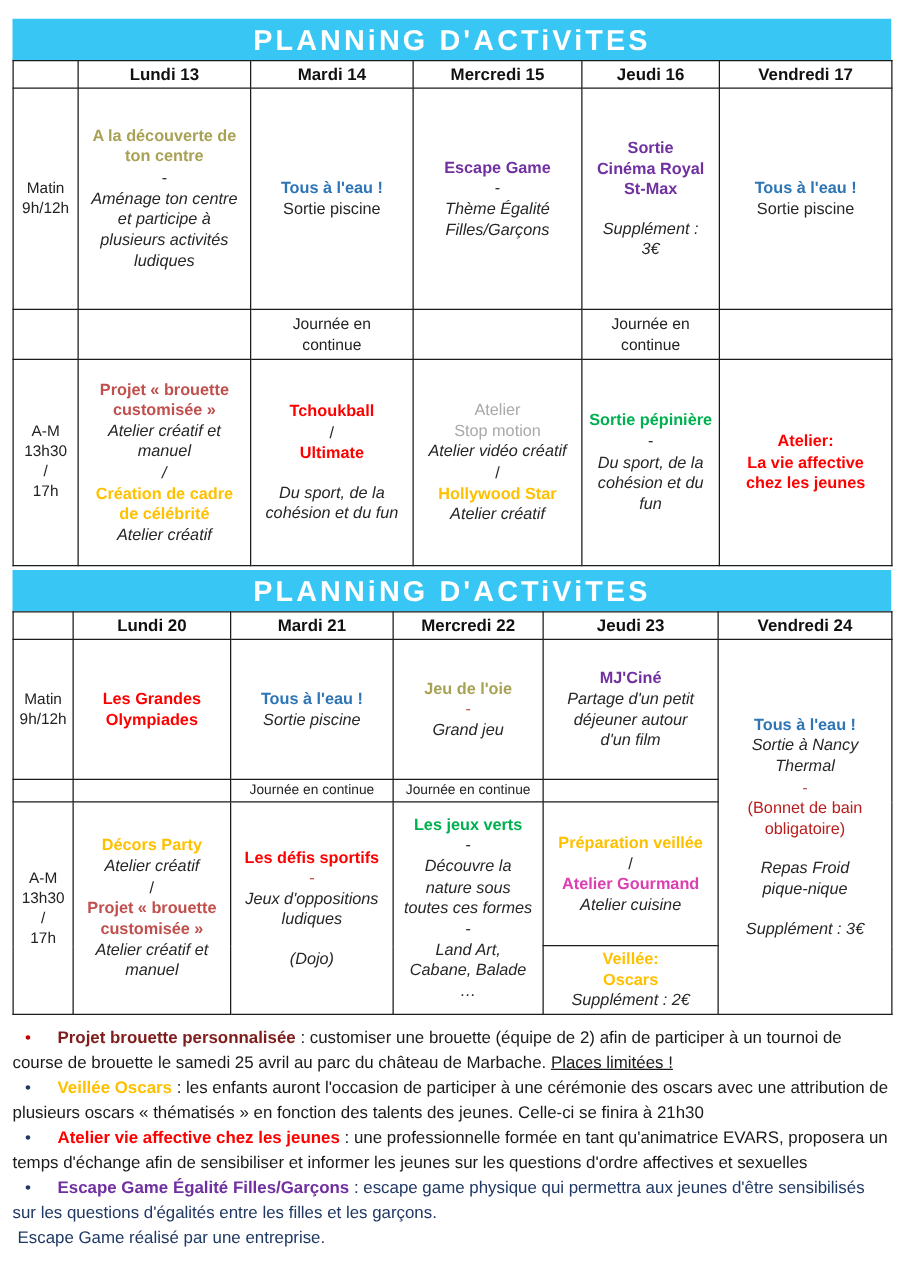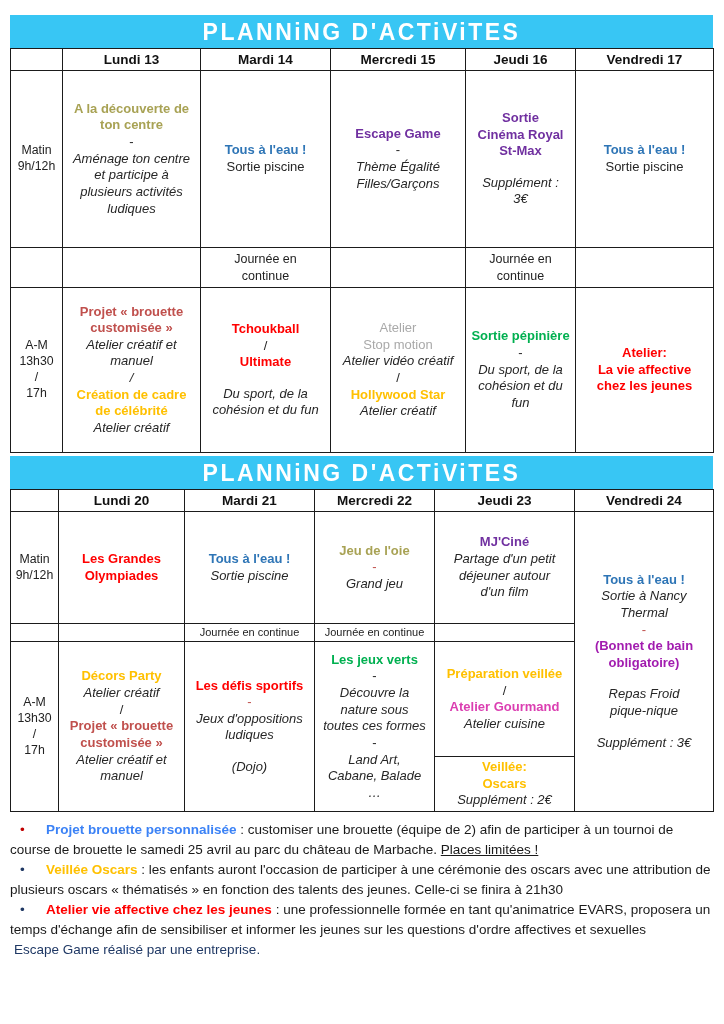--- a/index.html
+++ b/index.html
@@ -25,40 +25,40 @@
   tr.r-m1 td{height:177px;}
   tr.r-j1 td{height:40px;}
   tr.r-a1 td{height:165px;}
   tr.r-m2 td{height:112px;}
   tr.r-j2 td{height:17px;}
   tr.r-a2a td{height:115px;}
   tr.r-a2b td{height:52px;}
   .chunk{white-space:pre-line;font-size:13px;line-height:1.28;}
   .c-olive{color:#A8A254;font-weight:700;}
   .c-blue{color:#2E75B6;font-weight:700;}
-  .c-lightblue{color:#a21caf;font-weight:700;}
+  .c-lightblue{color:#b91c1c;font-weight:400;}
   .c-purple{color:#7030A0;font-weight:700;}
   .c-red{color:#FF0000;font-weight:700;text-align:center;}
   .c-brickred{color:#C0504D;font-weight:700;}
   .c-gold{color:#FFC000;font-weight:700;}
   .c-green{color:#00B050;font-weight:700;}
   .c-gray{color:#A9A9A9;}
   .c-magenta{color:#DB3EB1;font-weight:700;}
   .c-desc{font-style:italic;color:#262626;}
   .c-plain{color:#262626;}
   .c-dashred{color:#C0504D;}
   .c-under{font-style:italic;color:#262626;}
   .c-gap{height:15px;}
   .footnotes{margin-top:8px;width:701px;font-size:13.5px;line-height:1.48;color:#1a1a1a;}
   .fn{margin:0;}
   .bullet{display:inline-block;width:36px;padding-left:10px;box-sizing:border-box;}
   .b-red{color:#C00000;}
   .b-navy{color:#1F3864;}
   .b-none{width:4px;padding:0;}
-  .f-brickred{color:#3b82f6;font-weight:700;}
+  .f-brickred{color:#7f1d1d;font-weight:700;}
   .f-gold{color:#FFC000;font-weight:700;}
   .f-red{color:#FF0000;font-weight:700;}
   .f-purple{color:#7030A0;font-weight:700;}
   .f-body{color:#1a1a1a;}
   .f-navy{color:#1F3864;}
   .f-under{text-decoration:underline;color:#1a1a1a;}
 </style>
 </head>
 <body>
 
@@ -287,17 +287,18 @@
               <div class="chunk c-under">Supplément : 2€</div>
             </td>
         </tr>
       </tbody>
     </table>
 
     <div class="footnotes">
       <div class="fn"><span class="bullet b-red">•</span><span class="f-brickred">Projet brouette personnalisée</span><span class="f-body"> : customiser une brouette (équipe de 2) afin de participer à un tournoi de course de brouette le samedi 25 avril au parc du château de Marbache. </span><span class="f-under">Places limitées !</span></div>
       <div class="fn"><span class="bullet b-navy">•</span><span class="f-gold">Veillée Oscars</span><span class="f-body"> : les enfants auront l'occasion de participer à une cérémonie des oscars avec une attribution de plusieurs oscars « thématisés »  en fonction des talents des jeunes. Celle-ci se finira à 21h30</span></div>
       <div class="fn"><span class="bullet b-navy">•</span><span class="f-red">Atelier vie affective chez les jeunes</span><span class="f-body"> : une professionnelle formée en tant qu'animatrice EVARS, proposera un temps d'échange afin de sensibiliser et informer les jeunes sur les questions d'ordre affectives et sexuelles</span></div>
+      <div class="fn"><span class="bullet b-navy">•</span><span class="f-purple">Escape Game Égalité Filles/Garçons</span><span class="f-navy"> : escape game physique qui permettra aux jeunes d'être sensibilisés sur les questions d'égalités entre les filles et les garçons.</span></div>
       <div class="fn"><span class="bullet b-none"></span><span class="f-navy">Escape Game réalisé par une entreprise.</span></div>
     </div>
 
   </div>
 </div>
 
 </body></html>

